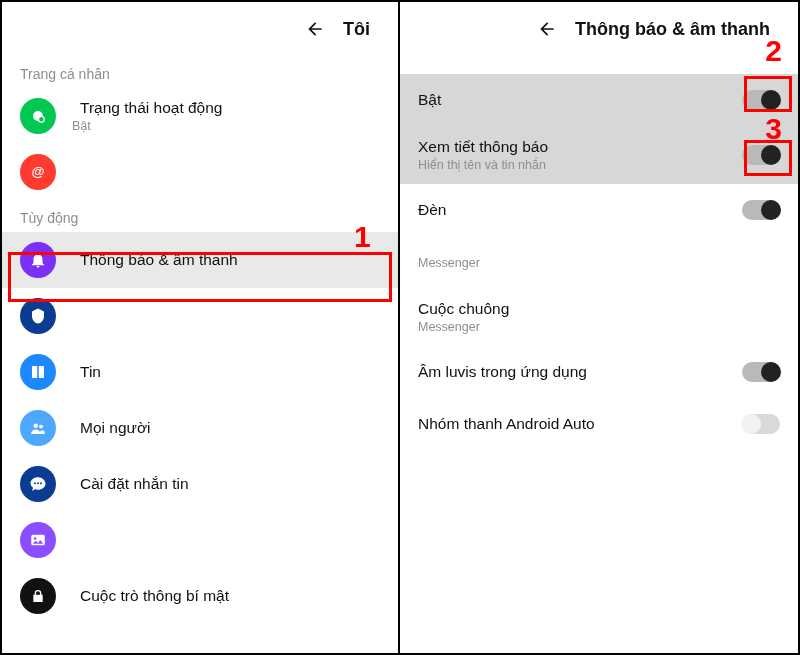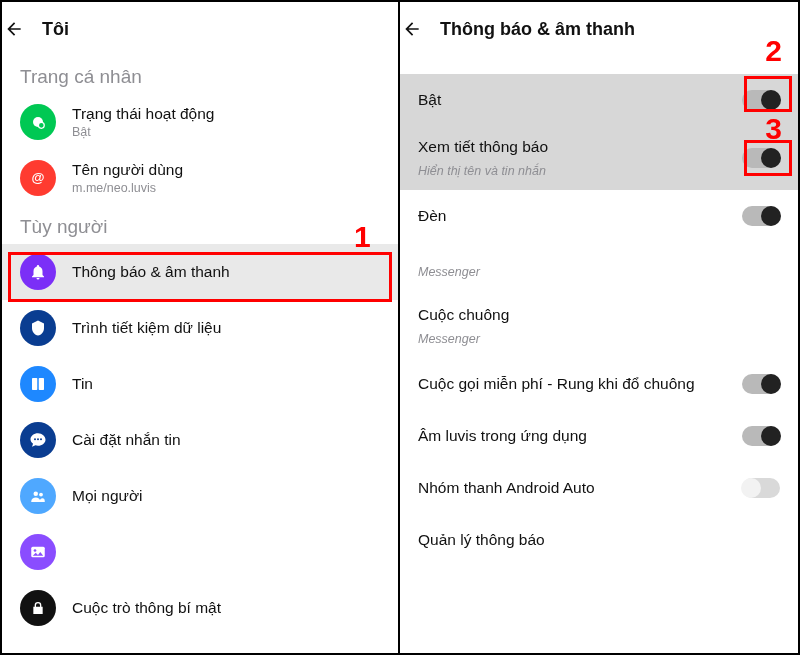--- a/index.html
+++ b/index.html
@@ -22,34 +22,35 @@
     height: 100%;
     position: relative;
     background: #fff;
   }
   .pane-left { width: 398px; border-right: 2px solid #000; }
   .pane-right { width: 398px; }
   .header {
     display: flex;
     align-items: center;
     height: 54px;
-    padding: 0 2px;
+    padding: 0 28px;
     gap: 18px;
+    justify-content: flex-end;
   }
   .back-arrow {
     width: 20px; height: 20px;
     display: flex; align-items: center; justify-content: center;
   }
   .title {
     font-size: 18px;
     font-weight: 600;
     color: #111;
   }
   .section-label {
-    font-size: 19px;
+    font-size: 14px;
     color: #8e8e93;
     padding: 10px 18px 6px 18px;
   }
   .row {
     display: flex;
     align-items: center;
     padding: 10px 18px;
     min-height: 54px;
     gap: 16px;
   }
@@ -58,21 +59,21 @@
   }
   .icon-circle {
     width: 36px; height: 36px;
     border-radius: 50%;
     display: flex;
     align-items: center;
     justify-content: center;
     flex-shrink: 0;
   }
   .row-text { display: flex; flex-direction: column; }
-  .row-label { font-size: 15.5px; color: #111; }
+  .row-label { font-size: 15.5px; color: #111; margin-left: 8px; }
   .row-sub { font-size: 12.5px; color: #8e8e93; margin-top: 2px; }
   .red-box {
     position: absolute;
     border: 3px solid #ff0000;
     pointer-events: none;
   }
   .callout {
     position: absolute;
     color: #ff0000;
     font-weight: 700;
@@ -84,21 +85,21 @@
   .r-row {
     display: flex;
     align-items: center;
     padding: 12px 18px;
     min-height: 52px;
     justify-content: space-between;
   }
   .r-row.shaded { background: #d7d7d7; }
   .r-text { display: flex; flex-direction: column; }
   .r-label { font-size: 15.5px; color: #111; }
-  .r-sub { font-size: 12.5px; color: #8e8e93; margin-top: 8px; font-style: italic; }
+  .r-sub { font-size: 12.5px; color: #8e8e93; margin-top: 2px; }
   .toggle {
     width: 38px; height: 20px;
     border-radius: 10px;
     position: relative;
     flex-shrink: 0;
   }
   .toggle .knob {
     width: 20px; height: 20px;
     border-radius: 50%;
     background: #222;
@@ -139,87 +140,80 @@
         <div class="row-sub">Bật</div>
       </div>
     </div>
 
     <div class="row">
       <div class="icon-circle" style="background:#ff3b30">
         <svg width="20" height="20" viewBox="0 0 24 24">
             <text x="12" y="17" text-anchor="middle" font-size="16" font-weight="700" fill="#fff">@</text>
           </svg>
       </div>
-      <div class="row-text">
-        <div class="row-label">Tên người dùng</div>
-        <div class="row-sub">m.me/neo.luvis</div>
-      </div>
-    </div>
-
-    <div class="section-label">Tùy người</div>
+    </div>
+
+    <div class="section-label">Tùy động</div>
 
     <div class="row selected" style="position:relative">
       <div class="icon-circle" style="background:#7b2ff7">
         <svg width="18" height="18" viewBox="0 0 24 24" fill="#fff">
             <path d="M12 22a2 2 0 002-2h-4a2 2 0 002 2zm6-6V11c0-3.07-1.63-5.64-4.5-6.32V4a1.5 1.5 0 10-3 0v.68C7.64 5.36 6 7.92 6 11v5l-2 2v1h16v-1l-2-2z"></path>
           </svg>
       </div>
       <div class="row-text">
         <div class="row-label">Thông báo &amp; âm thanh</div>
       </div>
     </div>
 
     <div class="row">
       <div class="icon-circle" style="background:#0a3d91">
         <svg width="18" height="18" viewBox="0 0 24 24" fill="#fff">
             <path d="M12 2l8 4v6c0 5-3.5 9.5-8 10-4.5-.5-8-5-8-10V6l8-4z"></path>
           </svg>
       </div>
-      <div class="row-text">
-        <div class="row-label">Trình tiết kiệm dữ liệu</div>
-      </div>
     </div>
 
     <div class="row">
       <div class="icon-circle" style="background:#1e88ff">
         <svg width="18" height="18" viewBox="0 0 24 24" fill="#fff">
             <rect x="4" y="4" width="7" height="16" rx="1"></rect>
             <rect x="13" y="4" width="7" height="16" rx="1"></rect>
           </svg>
       </div>
       <div class="row-text">
         <div class="row-label">Tin</div>
+      </div>
+    </div>
+
+    <div class="row">
+      <div class="icon-circle" style="background:#4fa8ff">
+        <svg width="18" height="18" viewBox="0 0 24 24" fill="#fff">
+            <circle cx="9" cy="9" r="3"></circle>
+            <circle cx="16" cy="10" r="2.5"></circle>
+            <path d="M3 19c0-3 3-5 6-5s6 2 6 5v1H3v-1z"></path>
+            <path d="M14 19c0-2 2-4 4-4s3 1.5 3 4v1h-7v-1z"></path>
+          </svg>
+      </div>
+      <div class="row-text">
+        <div class="row-label">Mọi người</div>
       </div>
     </div>
 
     <div class="row">
       <div class="icon-circle" style="background:#0a3d91">
         <svg width="18" height="18" viewBox="0 0 24 24" fill="#fff">
             <path d="M12 3C6.5 3 2 6.6 2 11c0 2.4 1.3 4.5 3.4 6L4 21l4.6-2c1.1.3 2.2.5 3.4.5 5.5 0 10-3.6 10-8S17.5 3 12 3z"></path>
             <circle cx="8" cy="11" r="1.3" fill="#0a3d91"></circle>
             <circle cx="12" cy="11" r="1.3" fill="#0a3d91"></circle>
             <circle cx="16" cy="11" r="1.3" fill="#0a3d91"></circle>
           </svg>
       </div>
       <div class="row-text">
         <div class="row-label">Cài đặt nhắn tin</div>
-      </div>
-    </div>
-
-    <div class="row">
-      <div class="icon-circle" style="background:#4fa8ff">
-        <svg width="18" height="18" viewBox="0 0 24 24" fill="#fff">
-            <circle cx="9" cy="9" r="3"></circle>
-            <circle cx="16" cy="10" r="2.5"></circle>
-            <path d="M3 19c0-3 3-5 6-5s6 2 6 5v1H3v-1z"></path>
-            <path d="M14 19c0-2 2-4 4-4s3 1.5 3 4v1h-7v-1z"></path>
-          </svg>
-      </div>
-      <div class="row-text">
-        <div class="row-label">Mọi người</div>
       </div>
     </div>
 
     <div class="row">
       <div class="icon-circle" style="background:#8a4dff">
         <svg width="18" height="18" viewBox="0 0 24 24" fill="#fff">
             <rect x="3" y="5" width="18" height="14" rx="2"></rect>
             <circle cx="8" cy="10" r="1.8" fill="#8a4dff"></circle>
             <path d="M5 17l4-4 3 3 3-4 4 5H5z" fill="#8a4dff"></path>
           </svg>
@@ -287,50 +281,41 @@
       </div>
     </div>
 
     <div class="r-row">
       <div class="r-text">
         <div class="r-label">Cuộc chuông</div>
         <div class="r-sub">Messenger</div>
       </div>
     </div>
 
-    <div class="r-row">
-      <div class="r-text">
-          <div class="r-label">Cuộc gọi miễn phí - Rung khi đổ chuông</div>
+
+    <div class="r-row">
+      <div class="r-text">
+          <div class="r-label">Âm luvis trong ứng dụng</div>
         </div>
       <div class="toggle on">
           <div class="knob"></div>
         </div>
     </div>
 
     <div class="r-row">
       <div class="r-text">
-          <div class="r-label">Âm luvis trong ứng dụng</div>
-        </div>
-      <div class="toggle on">
-          <div class="knob"></div>
-        </div>
-    </div>
-
-    <div class="r-row">
-      <div class="r-text">
           <div class="r-label">Nhóm thanh Android Auto</div>
         </div>
       <div class="toggle off">
           <div class="knob"></div>
         </div>
     </div>
 
     <div class="r-row">
       <div class="r-text">
-        <div class="r-label">Quản lý thông báo</div>
       </div>
     </div>
 
     <div class="callout" style="right:16px; top:32px;">2</div>
     <div class="red-box" style="right:6px; top:74px; width:48px; height:36px;"></div>
     <div class="callout" style="right:16px; top:110px;">3</div>
     <div class="red-box" style="right:6px; top:138px; width:48px; height:36px;"></div>
   </div>
 </div>
 

